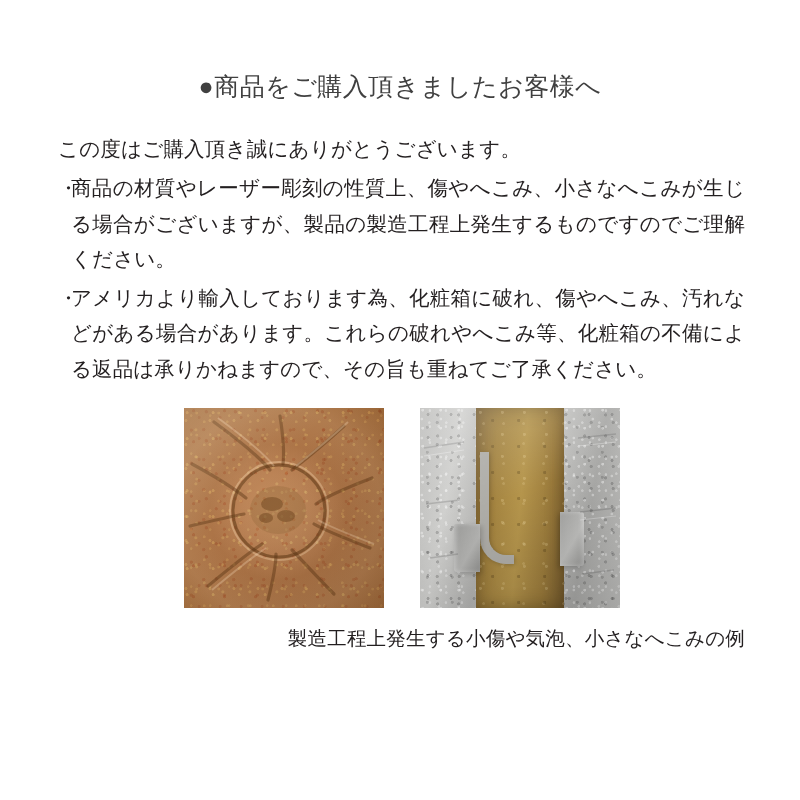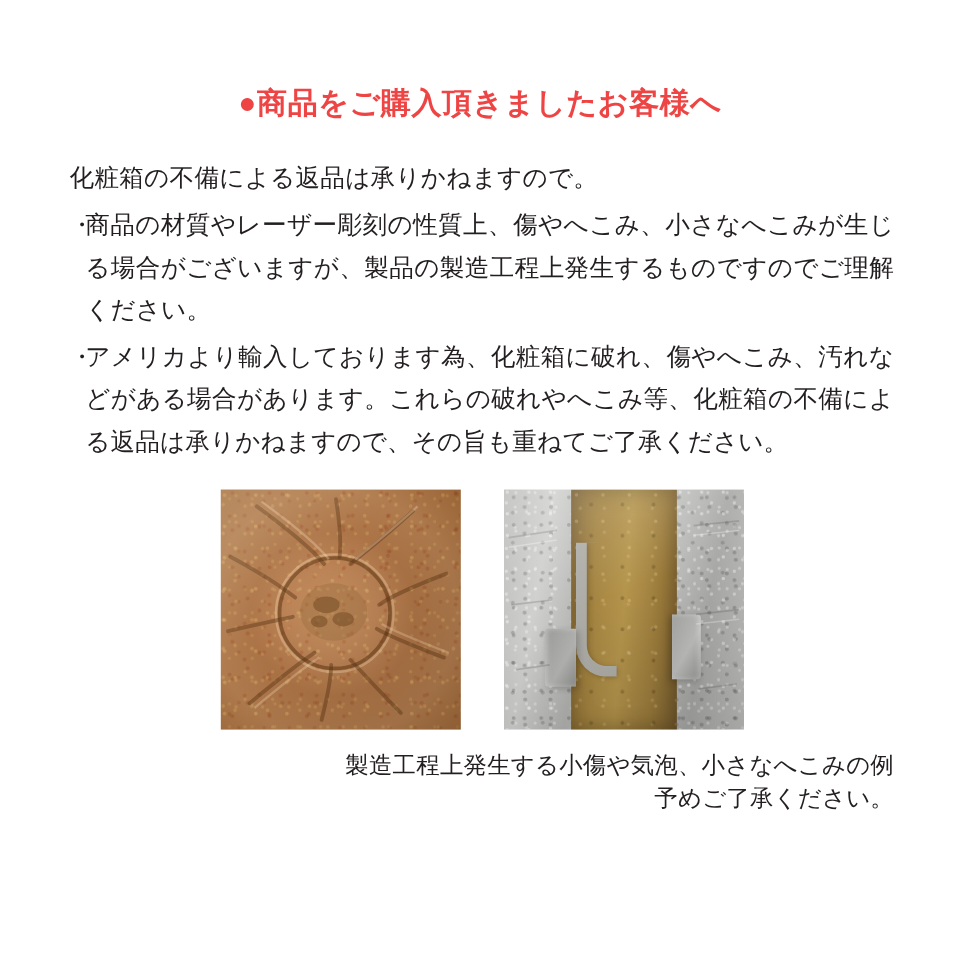--- a/index.html
+++ b/index.html
@@ -18,25 +18,25 @@
   .page {
     width: 800px;
     height: 800px;
     box-sizing: border-box;
     padding: 0;
     position: relative;
   }
   .heading {
     text-align: center;
     font-size: 25px;
-    font-weight: bold;
+    font-weight: normal;
     letter-spacing: 0.5px;
     margin: 70px 0 0 0;
     line-height: 1.3;
-    color: #ef4444;
+    color: #404040;
   }
   .body-block {
     margin: 30px 0 0 0;
     padding: 0 55px 0 58px;
   }
   .lead {
     font-size: 20.5px;
     line-height: 1.55;
     letter-spacing: 0.2px;
     margin: 0 0 6px 0;
@@ -192,21 +192,21 @@
 </style>
 </head>
 <body>
 
 <div class="page">
 
   <h1 class="heading">●商品をご購入頂きましたお客様へ</h1>
 
   <div class="body-block">
 
-    <p class="lead">化粧箱の不備による返品は承りかねますので。</p>
+    <p class="lead">この度はご購入頂き誠にありがとうございます。</p>
 
     <div class="bullet">
       <span class="dot">・</span>
       <span class="btext">商品の材質やレーザー彫刻の性質上、傷やへこみ、小さなへこみが生じる場合がございますが、製品の製造工程上発生するものですのでご理解ください。</span>
     </div>
 
     <div class="bullet">
       <span class="dot">・</span>
       <span class="btext">アメリカより輸入しております為、化粧箱に破れ、傷やへこみ、汚れなどがある場合があります。これらの破れやへこみ等、化粧箱の不備による返品は承りかねますので、その旨も重ねてご了承ください。</span>
     </div>
@@ -269,17 +269,16 @@
               <path d="M160 112 L196 108"></path>
           </g>
         </svg>
         <div class="sheen"></div>
       </div>
 
     </div>
 
     <div class="caption">
       <div>製造工程上発生する小傷や気泡、小さなへこみの例</div>
-      <div>予めご了承ください。</div>
     </div>
 
   </div>
 </div>
 
 </body></html>

